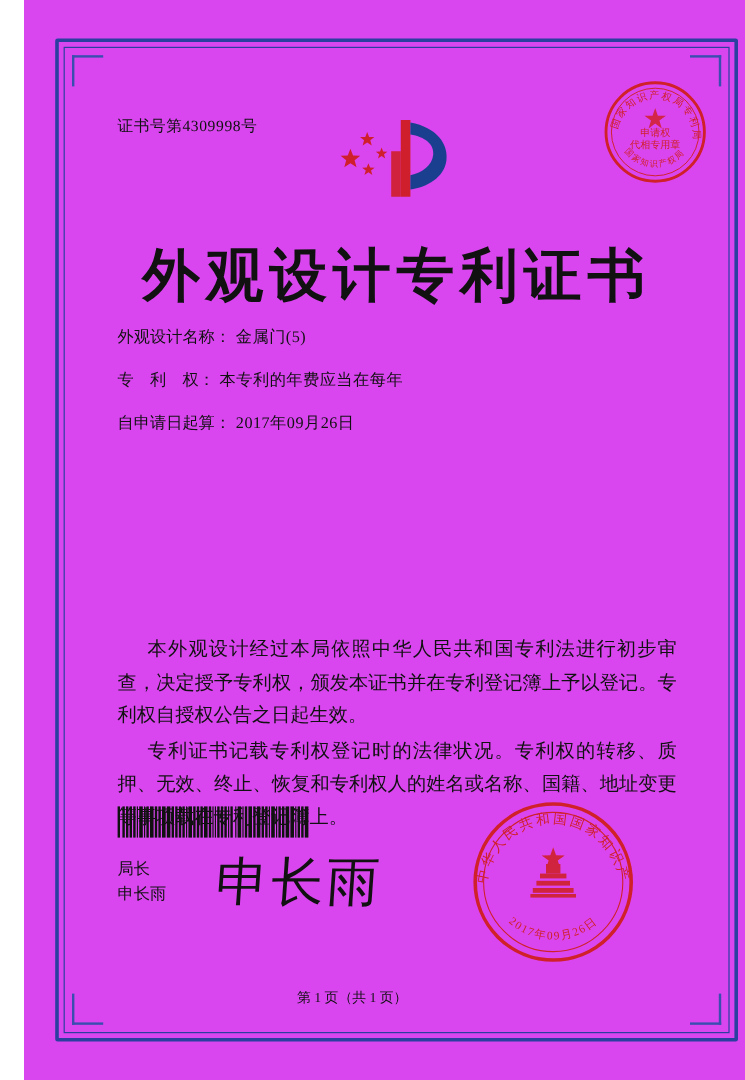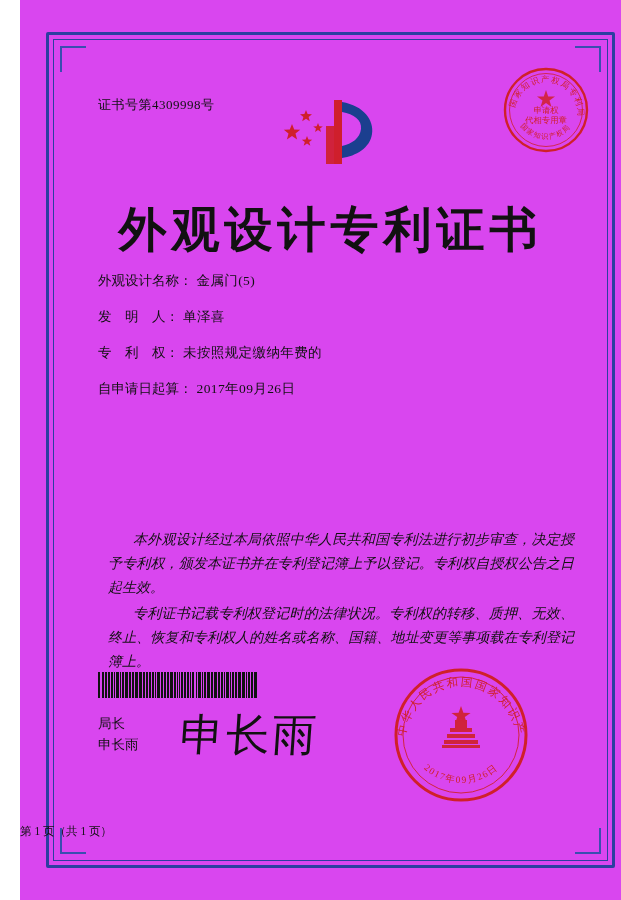--- a/index.html
+++ b/index.html
@@ -99,27 +99,26 @@
     flex: 0 0 auto;
   }
   .field-value {
     margin-left: 4px;
     letter-spacing: 0.4px;
   }
 
   
   .body-text {
     position: absolute;
-    left: 88px; top: 528px;
+    left: 78px; top: 528px;
     width: 466px;
-    font-size: 14px;
+    font-size: 16px;
     line-height: 1.72;
     color: #111;
     text-align: justify;
-    font-style: italic;
   }
   .body-text p {
     margin: 0 0 2px 0;
     text-indent: 25px;
   }
 
   
   .barcode {
     position: absolute;
     left: 78px; top: 672px;
@@ -158,21 +157,21 @@
     position: absolute;
     left: 372px; top: 666px;
     width: 138px; height: 138px;
   }
 
   
   .footer {
     position: absolute;
     left: 0; top: 824px;
     width: 547px;
-    text-align: left;
+    text-align: center;
     font-size: 11.5px;
     color: #111;
   }
 </style>
 </head>
 <body>
 
 <div class="page">
 
   <div class="border-outer"></div>
@@ -217,26 +216,22 @@
   </div>
 
   <div class="main-title">外观设计专利证书</div>
 
   <div class="fields">
     <div class="field-row">
       <span class="field-label">外观设计名称：</span>
       <span class="field-value">金属门(5)</span>
     </div>
     <div class="field-row">
-      <span class="field-label">发　明　人：</span>
-      <span class="field-value">单泽喜</span>
-    </div>
-    <div class="field-row">
       <span class="field-label">专　利　权：</span>
-      <span class="field-value">未按照规定缴纳年费的</span>
+      <span class="field-value">本专利的年费应当在每年</span>
     </div>
     <div class="field-row">
       <span class="field-label">自申请日起算：</span>
       <span class="field-value">2017年09月26日</span>
     </div>
   </div>
 
   <div class="body-text">
     <p>本外观设计经过本局依照中华人民共和国专利法进行初步审查，决定授予专利权，颁发本证书并在专利登记簿上予以登记。专利权自授权公告之日起生效。</p>
     <p>专利证书记载专利权登记时的法律状况。专利权的转移、质押、无效、终止、恢复和专利权人的姓名或名称、国籍、地址变更等事项载在专利登记簿上。</p>

